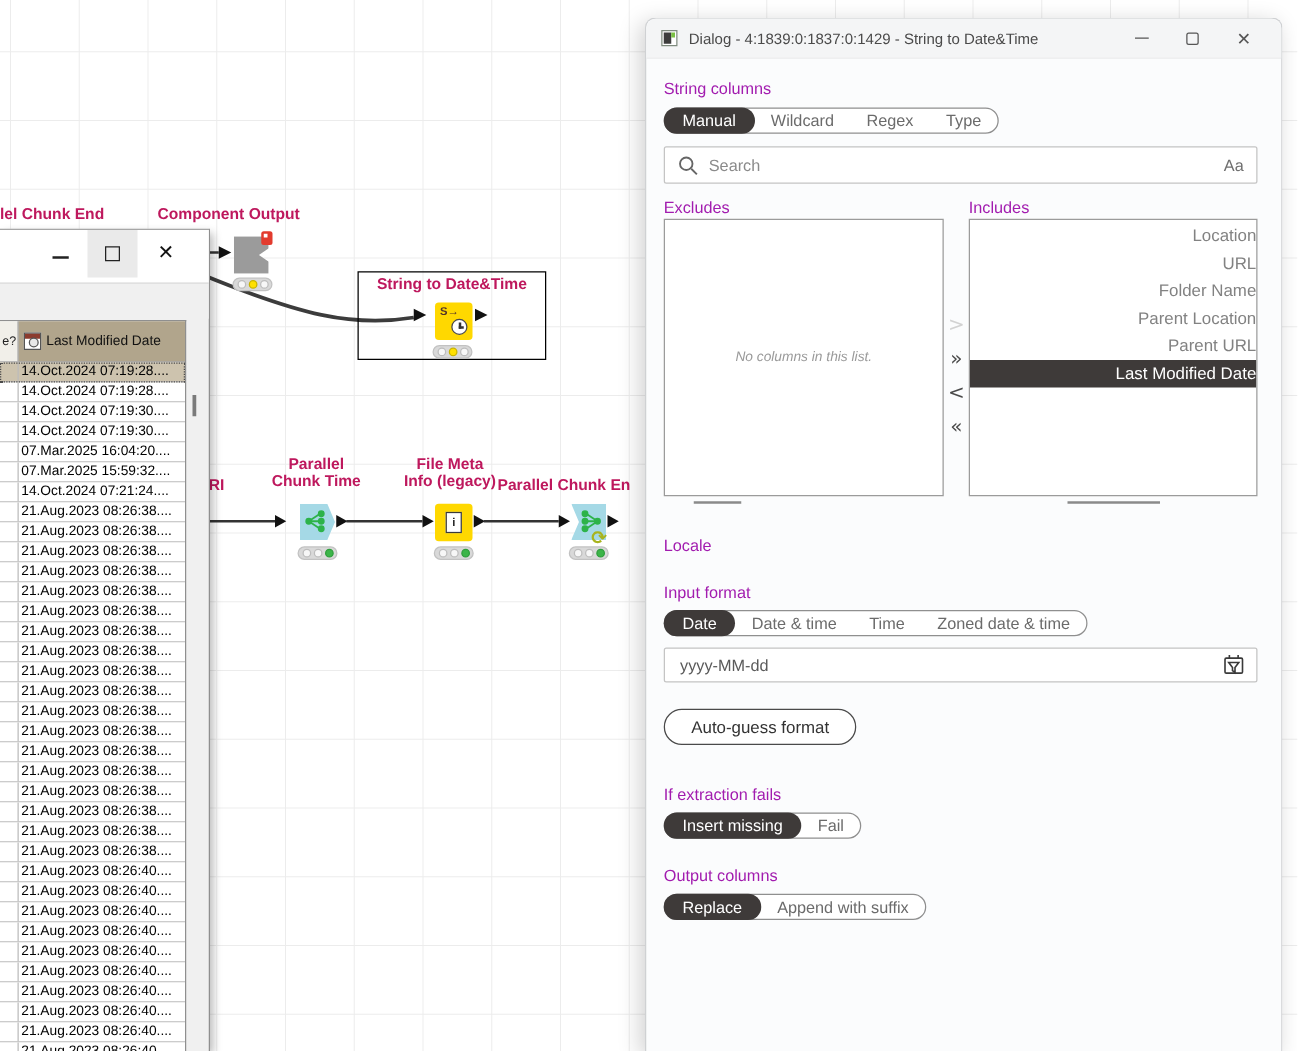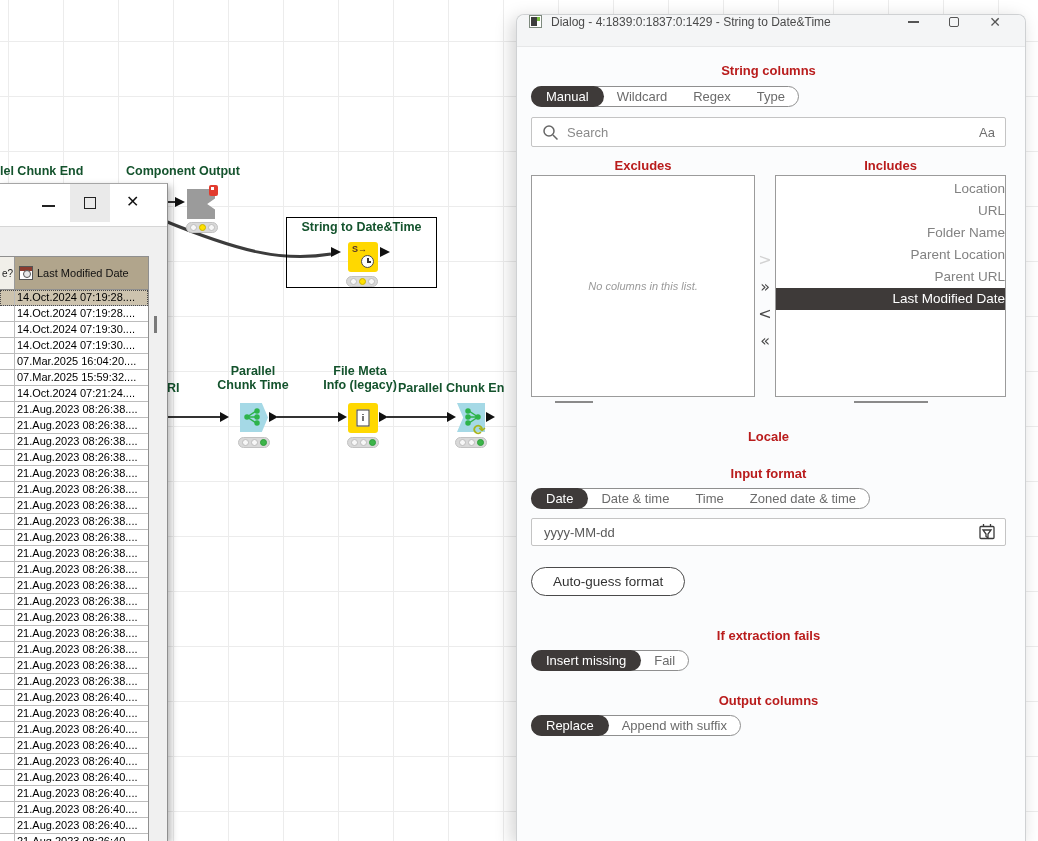--- a/index.html
+++ b/index.html
@@ -7,21 +7,21 @@
     font-family:"Liberation Sans","DejaVu Sans",sans-serif; }
   #stage { position:relative; width:1038px; height:841px; background:#fff; }
 
   
   .canvas { position:absolute; inset:0; background:#fff;
     background-image:
       linear-gradient(to right,#ececec 1px,transparent 1px),
       linear-gradient(to bottom,#ececec 1px,transparent 1px);
     background-size:55px 55px; background-position:8px 41px; }
   #edges { position:absolute; inset:0; z-index:1; pointer-events:none; }
-  .node-label { position:absolute; z-index:2; font-weight:bold; font-size:12.5px; color:#14532d;
+  .node-label { position:absolute; z-index:2; font-weight:bold; font-size:12.5px; color:#be185d;
     white-space:nowrap; }
   .node-label.center { text-align:center; }
   .node { position:absolute; z-index:2; }
   .co-node { width:28px; height:30px; background:#9b9b9b;
     clip-path:polygon(0 0,100% 0,100% 32%,72% 50%,100% 68%,100% 100%,0 100%); }
   .co-wrap { position:absolute; z-index:2; }
   .badge { position:absolute; right:-3px; top:-4px; width:9px; height:11px; background:#e23b2e;
     border-radius:2px; }
   .badge:after { content:""; position:absolute; left:2px; top:2px; width:3px; height:3px; background:#fff; }
   .sel-rect { position:absolute; z-index:2; border:1.5px solid #000; }
@@ -73,31 +73,31 @@
     padding-left:2px; line-height:15px; }
   .trow.sel { background:#cdc3ae; outline:1px dotted #4a4a4a; outline-offset:-1px; }
   .trow.sel .tc2 { font-weight:normal; }
   .tw-scroll-thumb { position:absolute; left:154px; top:132px; width:3px; height:17px; background:#7a7a7a; }
 
   
   .dialog { position:absolute; left:516px; top:14px; width:510px; height:827px; z-index:5;
     background:#fbfcfd; border:1px solid #cfd1d3; border-bottom:none; border-radius:8px 8px 0 0;
     box-shadow:-4px 4px 18px rgba(0,0,0,.18); }
   .dlg-title { position:relative; height:32px; background:#f4f5f6; border-radius:8px 8px 0 0;
-    border-bottom:1px solid #e6e7e8; display:flex; align-items:flex-start; padding:0 12px; }
+    border-bottom:1px solid #e6e7e8; display:flex; align-items:center; padding:0 12px; }
   .dlg-icon { width:13px; height:13px; border:1px solid #7e8a7e; background:#fff; position:relative; margin-right:9px; }
   .dlg-icon:before { content:""; position:absolute; left:1px; top:1px; width:6px; height:9px; background:#3d3d3d; }
   .dlg-icon:after { content:""; position:absolute; right:1px; top:1px; width:3px; height:4px; background:#7ac043; }
   .dlg-title-text { font-size:12px; color:#4a4a4a; flex:1; white-space:nowrap; overflow:hidden; }
   .dlg-btns { display:flex; align-items:center; gap:30px; padding-right:12px; }
   .dlg-min { width:11px; height:1.5px; background:#555; }
   .dlg-max { width:10px; height:10px; border:1.3px solid #555; border-radius:2px; }
   .dlg-close { font-size:14px; color:#555; line-height:1; }
   .dlg-body { padding:16px 19px 0 14px; }
-  .flabel { font-size:13px; font-weight:bold; color:#b91c1c;text-align:center; }
+  .flabel { font-size:13px; font-weight:normal; color:#a21caf; }
   .seg { display:inline-flex; align-items:center; height:21px; border:1px solid #8f8f8f;
     border-radius:12px; background:#fff; }
   .seg-item { font-size:13px; color:#6b6b6b; padding:0 13px; line-height:19px; white-space:nowrap; }
   .seg-item.sel { background:#3e3a39; color:#fff; border-radius:12px; height:21px; line-height:21px;
     margin:-1px 0 -1px -1px; padding:0 15px; }
   .searchbox { margin-top:10px; height:30px; border:1px solid #c4c4c4; border-radius:2px; background:#fff;
     display:flex; align-items:center; padding:0 10px; gap:8px; }
   .searchbox input { flex:1; border:none; outline:none; font-size:13px; color:#333;
     font-family:inherit; background:transparent; }
   .searchbox input::placeholder { color:#8a8a8a; }

